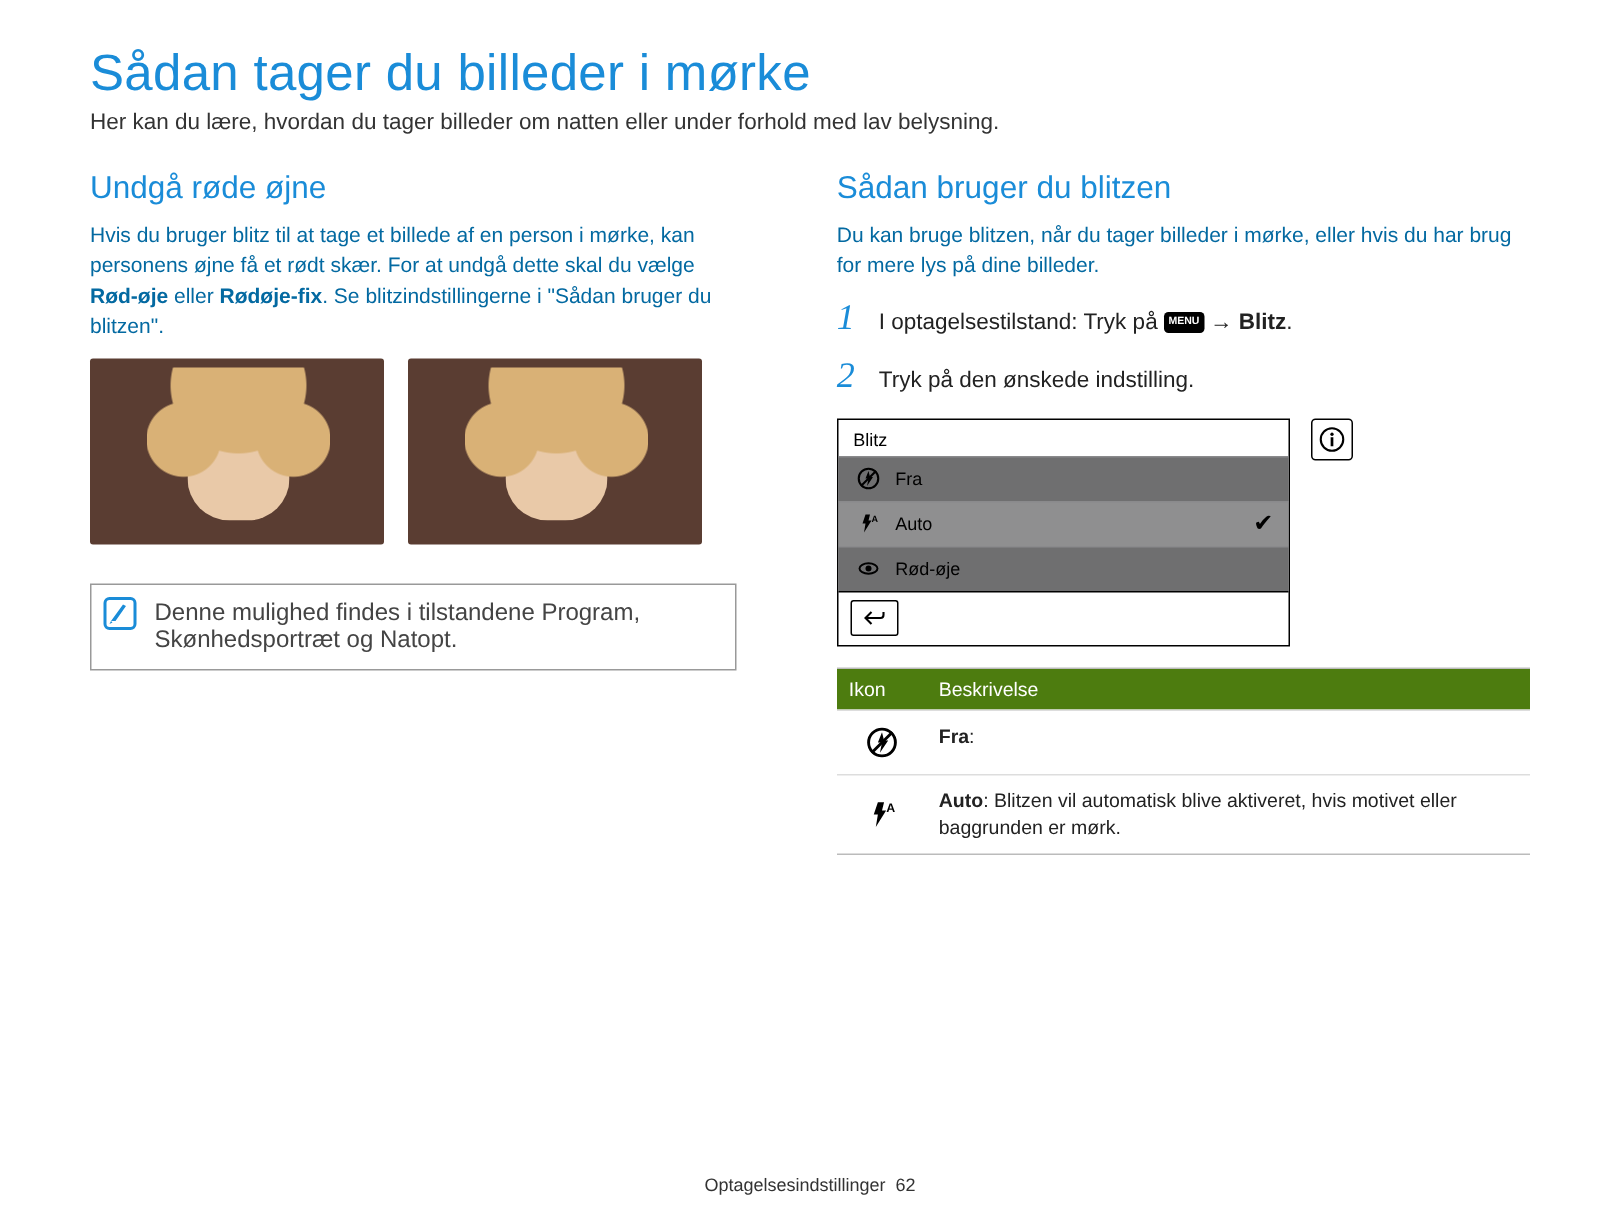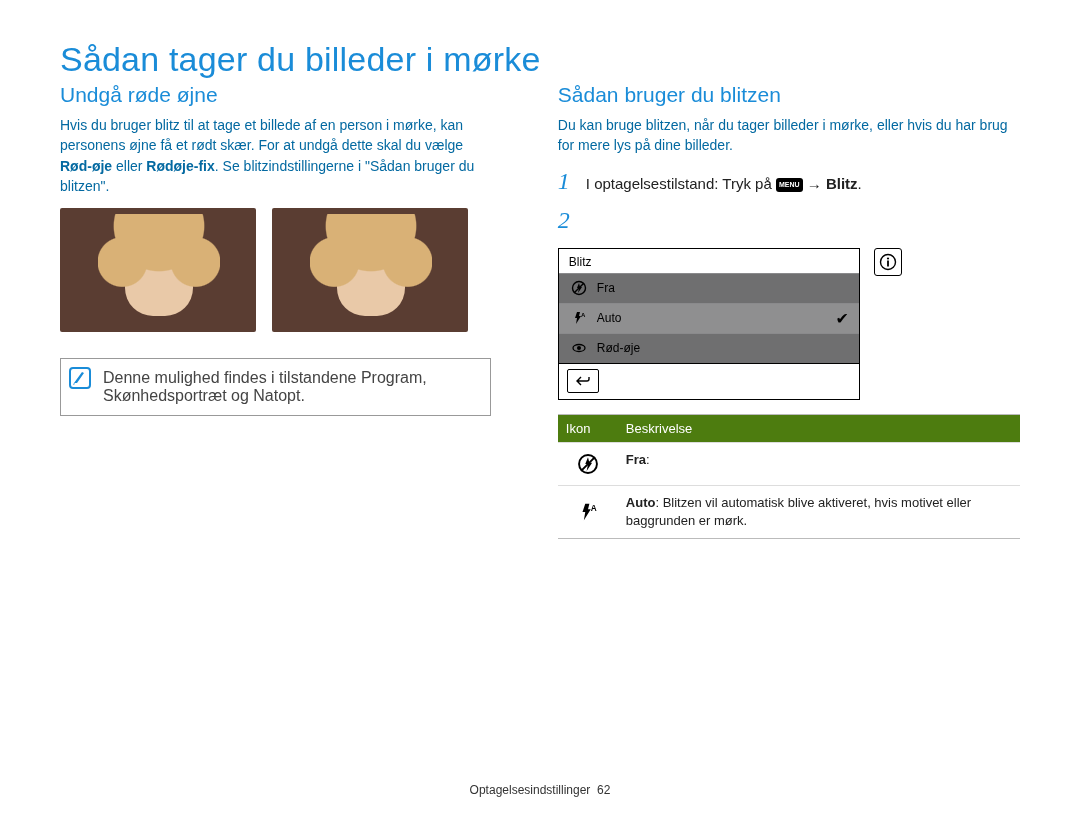--- a/index.html
+++ b/index.html
@@ -1,17 +1,17 @@
 <!DOCTYPE html>
 <html><head>
 <meta charset="utf-8">
 <style>
   * { box-sizing: border-box; margin: 0; padding: 0; }
   html, body { width: 1080px; height: 815px; background: #fff; font-family: Arial, Helvetica, sans-serif; color: #222; }
-  .page { width: 1080px; height: 815px; position: relative; padding: 40px 60px 0 60px; }
+  .page { width: 1080px; height: 815px; position: relative; padding: 30px 60px 0 60px; }
   .title { font-size: 34px; color: #1a8cd8; font-weight: 400; letter-spacing: 0.2px; margin-bottom: 4px; }
   .intro { font-size: 15px; color: #333; margin-bottom: 24px; }
   .columns { display: flex; gap: 67px; }
   .col-left { width: 440px; }
   .col-right { width: 472px; }
   h3.section { font-size: 21px; color: #1a8cd8; font-weight: 400; margin-bottom: 8px; }
   p.body { font-size: 14px; color: #0369a1; line-height: 1.45; }
   .bold { font-weight: 700; }
   .photos { display: flex; gap: 16px; margin: 12px 0 26px 0; }
   .photo { width: 196px; height: 124px; background: #5a3d32; border-radius: 2px; position: relative; overflow: hidden; }
@@ -58,20 +58,21 @@
   .small-icon { display: inline-flex; vertical-align: middle; }
   .hand-chip { display: inline-flex; align-items: center; justify-content: center; width: 18px; height: 14px; border-radius: 7px; background: #000; color: #fff; vertical-align: middle; }
   .hand-chip svg { display: block; }
   .footer { position: absolute; left: 0; bottom: 18px; width: 100%; text-align: center; font-size: 12px; color: #333; }
 </style>
 </head>
 <body>
 
 <div class="page">
   <div class="title">Sådan tager du billeder i mørke</div>
+  <div class="intro">Her kan du lære, hvordan du tager billeder om natten eller under forhold med lav belysning.</div>
 
   <div class="columns">
 
     <div class="col-left">
       <h3 class="section">Undgå røde øjne</h3>
       <p class="body">
         <span>Hvis du bruger blitz til at tage et billede af en person i mørke, kan personens øjne få et rødt skær. For at undgå dette skal du vælge </span><span class="bold">Rød-øje</span><span> eller </span><span class="bold">Rødøje-fix</span><span>. Se blitzindstillingerne i "Sådan bruger du blitzen".</span>
       </p>
 
       <div class="photos">
@@ -97,20 +98,21 @@
         <div class="step-num">1</div>
         <div class="step-text">
           <span>I optagelsestilstand: Tryk på </span>
           <span class="menu-chip">MENU</span>
           <span> → </span><span class="bold">Blitz</span>.
         </div>
       </div>
 
       <div class="step">
         <div class="step-num">2</div>
+        <div class="step-text">Tryk på den ønskede indstilling.</div>
       </div>
 
       <div class="screen-area">
         <div class="camera-screen">
           <div class="cs-header">Blitz</div>
           <div class="cs-list">
             <div class="cs-row">
               <span class="icn">
                   <svg width="16" height="16" viewBox="0 0 16 16">
                     <circle cx="8" cy="8" r="6.5" fill="none" stroke="#000" stroke-width="1.4"></circle>

